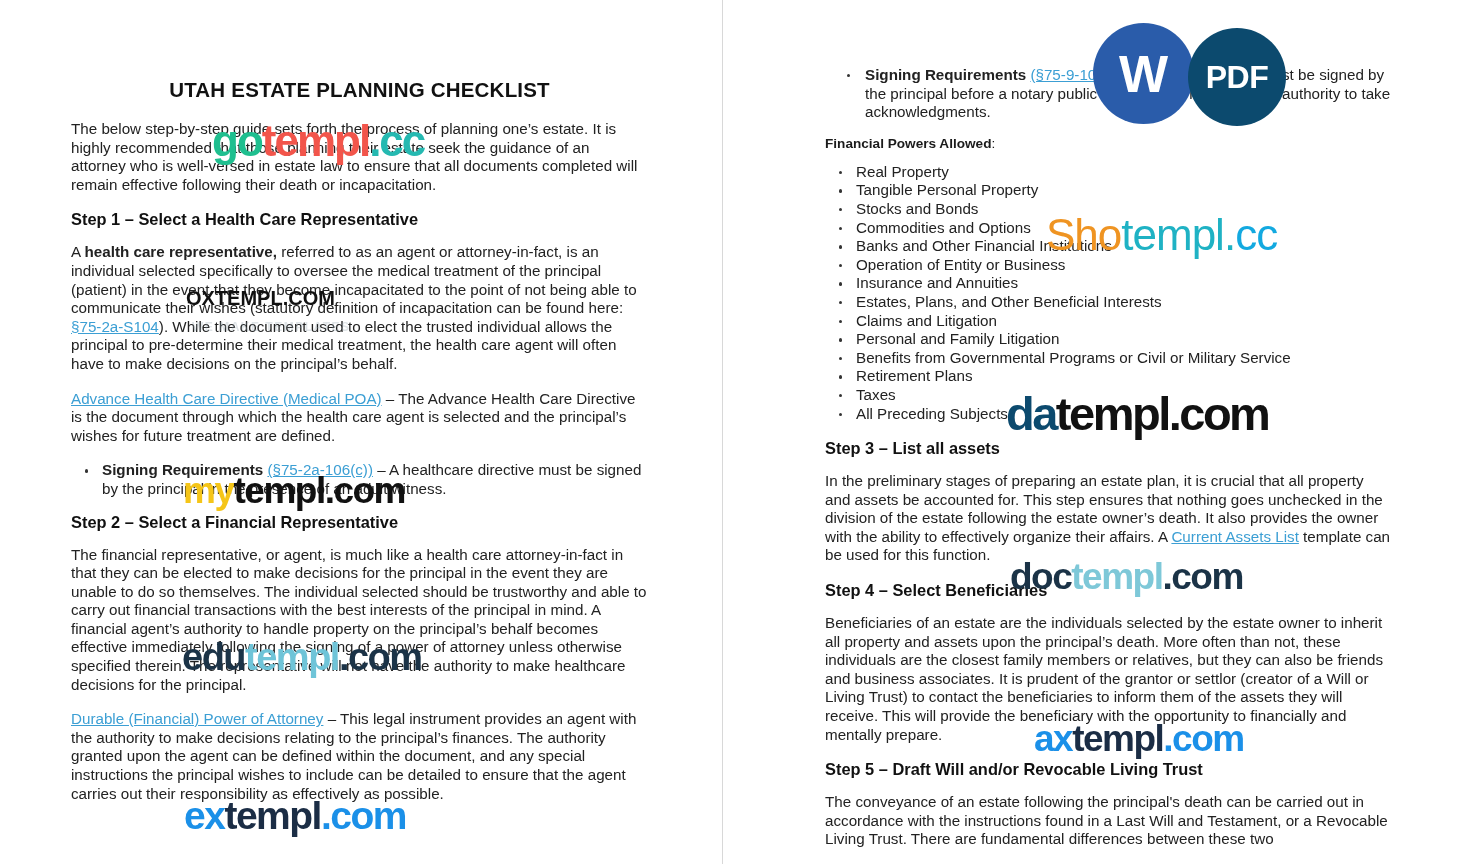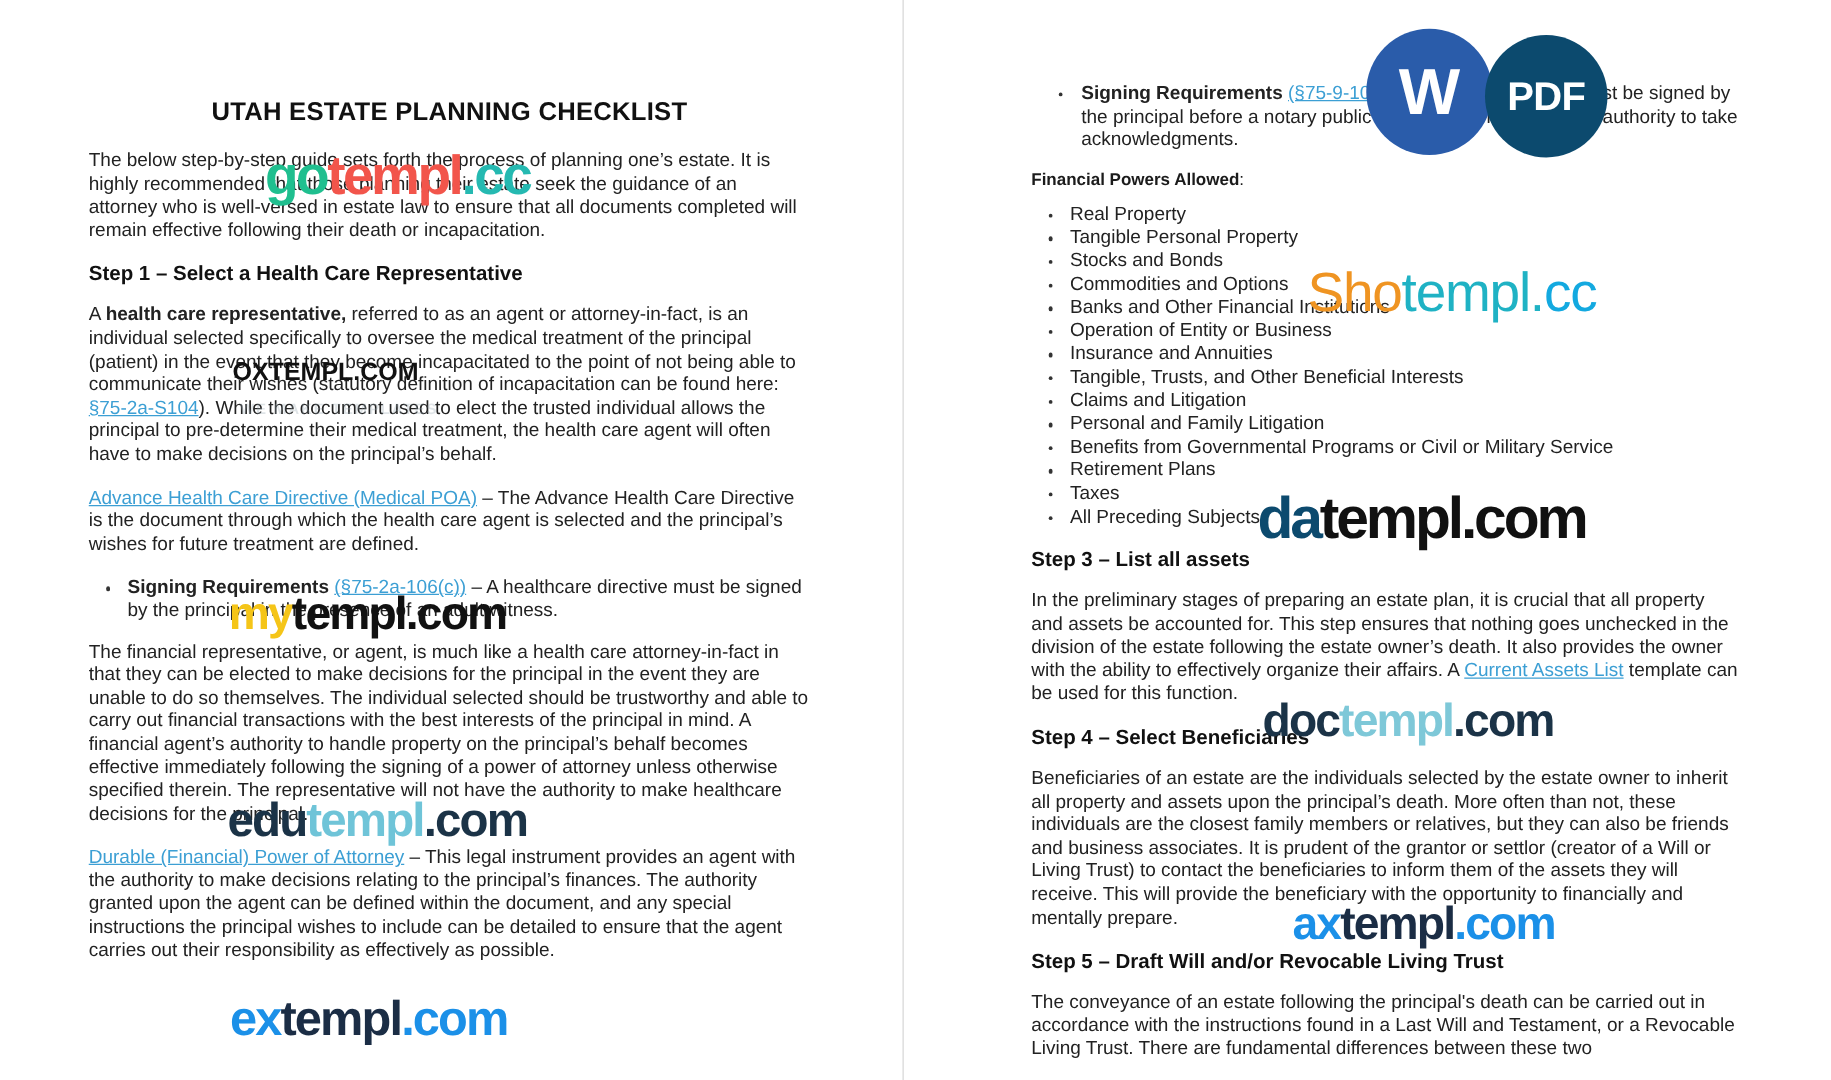--- a/index.html
+++ b/index.html
@@ -210,20 +210,21 @@
       <h2 class="step-heading">Step 1 – Select a Health Care Representative</h2>
 
       <p class="body-text"><span>A </span><span class="lead-in">health care representative,</span><span> referred to as an agent or attorney-in-fact, is an individual selected specifically to oversee the medical treatment of the principal (patient) in the event that they become incapacitated to the point of not being able to communicate their wishes (statutory definition of incapacitation can be found here: </span><a class="link" href="#">§75-2a-S104</a><span>). While the document used to elect the trusted individual allows the principal to pre-determine their medical treatment, the health care agent will often have to make decisions on the principal’s behalf.</span></p>
 
       <p class="body-text"><a class="link" href="#">Advance Health Care Directive (Medical POA)</a><span> – The Advance Health Care Directive is the document through which the health care agent is selected and the principal’s wishes for future treatment are defined.</span></p>
 
       <ul class="bullets">
         <li><span class="lead-in">Signing Requirements</span><span>&nbsp;</span><a class="link" href="#">(§75-2a-106(c))</a><span> – A healthcare directive must be signed by the principal in the presence of an adult witness.</span></li>
       </ul>
 
+      <h2 class="step-heading">Step 2 – Select a Financial Representative</h2>
 
       <p class="body-text">The financial representative, or agent, is much like a health care attorney-in-fact in that they can be elected to make decisions for the principal in the event they are unable to do so themselves. The individual selected should be trustworthy and able to carry out financial transactions with the best interests of the principal in mind. A financial agent’s authority to handle property on the principal’s behalf becomes effective immediately following the signing of a power of attorney unless otherwise specified therein. The representative will not have the authority to make healthcare decisions for the principal.</p>
 
       <p class="body-text"><a class="link" href="#">Durable (Financial) Power of Attorney</a><span> – This legal instrument provides an agent with the authority to make decisions relating to the principal’s finances. The authority granted upon the agent can be defined within the document, and any special instructions the principal wishes to include can be detailed to ensure that the agent carries out their responsibility as effectively as possible.</span></p>
 
     </div>
 
     <div class="wm wm-gotempl" style="left:183px; top:116px;"><span class="a">go</span><span class="b">templ</span><span class="c">.cc</span></div>
 
     <div class="wm wm-oxtempl" style="left:186px; top:287px;">OXTEMPL.COM</div>
@@ -248,21 +249,21 @@
       <p class="sub-label"><span>Financial Powers Allowed</span><span class="plain">:</span></p>
 
       <ul class="bullets compact">
         <li>Real Property</li>
         <li>Tangible Personal Property</li>
         <li>Stocks and Bonds</li>
         <li>Commodities and Options</li>
         <li>Banks and Other Financial Institutions</li>
         <li>Operation of Entity or Business</li>
         <li>Insurance and Annuities</li>
-        <li>Tangible, Trusts, and Other Beneficial Interests</li>
+        <li>Estates, Plans, and Other Beneficial Interests</li>
         <li>Claims and Litigation</li>
         <li>Personal and Family Litigation</li>
         <li>Benefits from Governmental Programs or Civil or Military Service</li>
         <li>Retirement Plans</li>
         <li>Taxes</li>
         <li>All Preceding Subjects</li>
       </ul>
 
       <h2 class="step-heading" style="margin-top:16px;">Step 3 – List all assets</h2>
 

